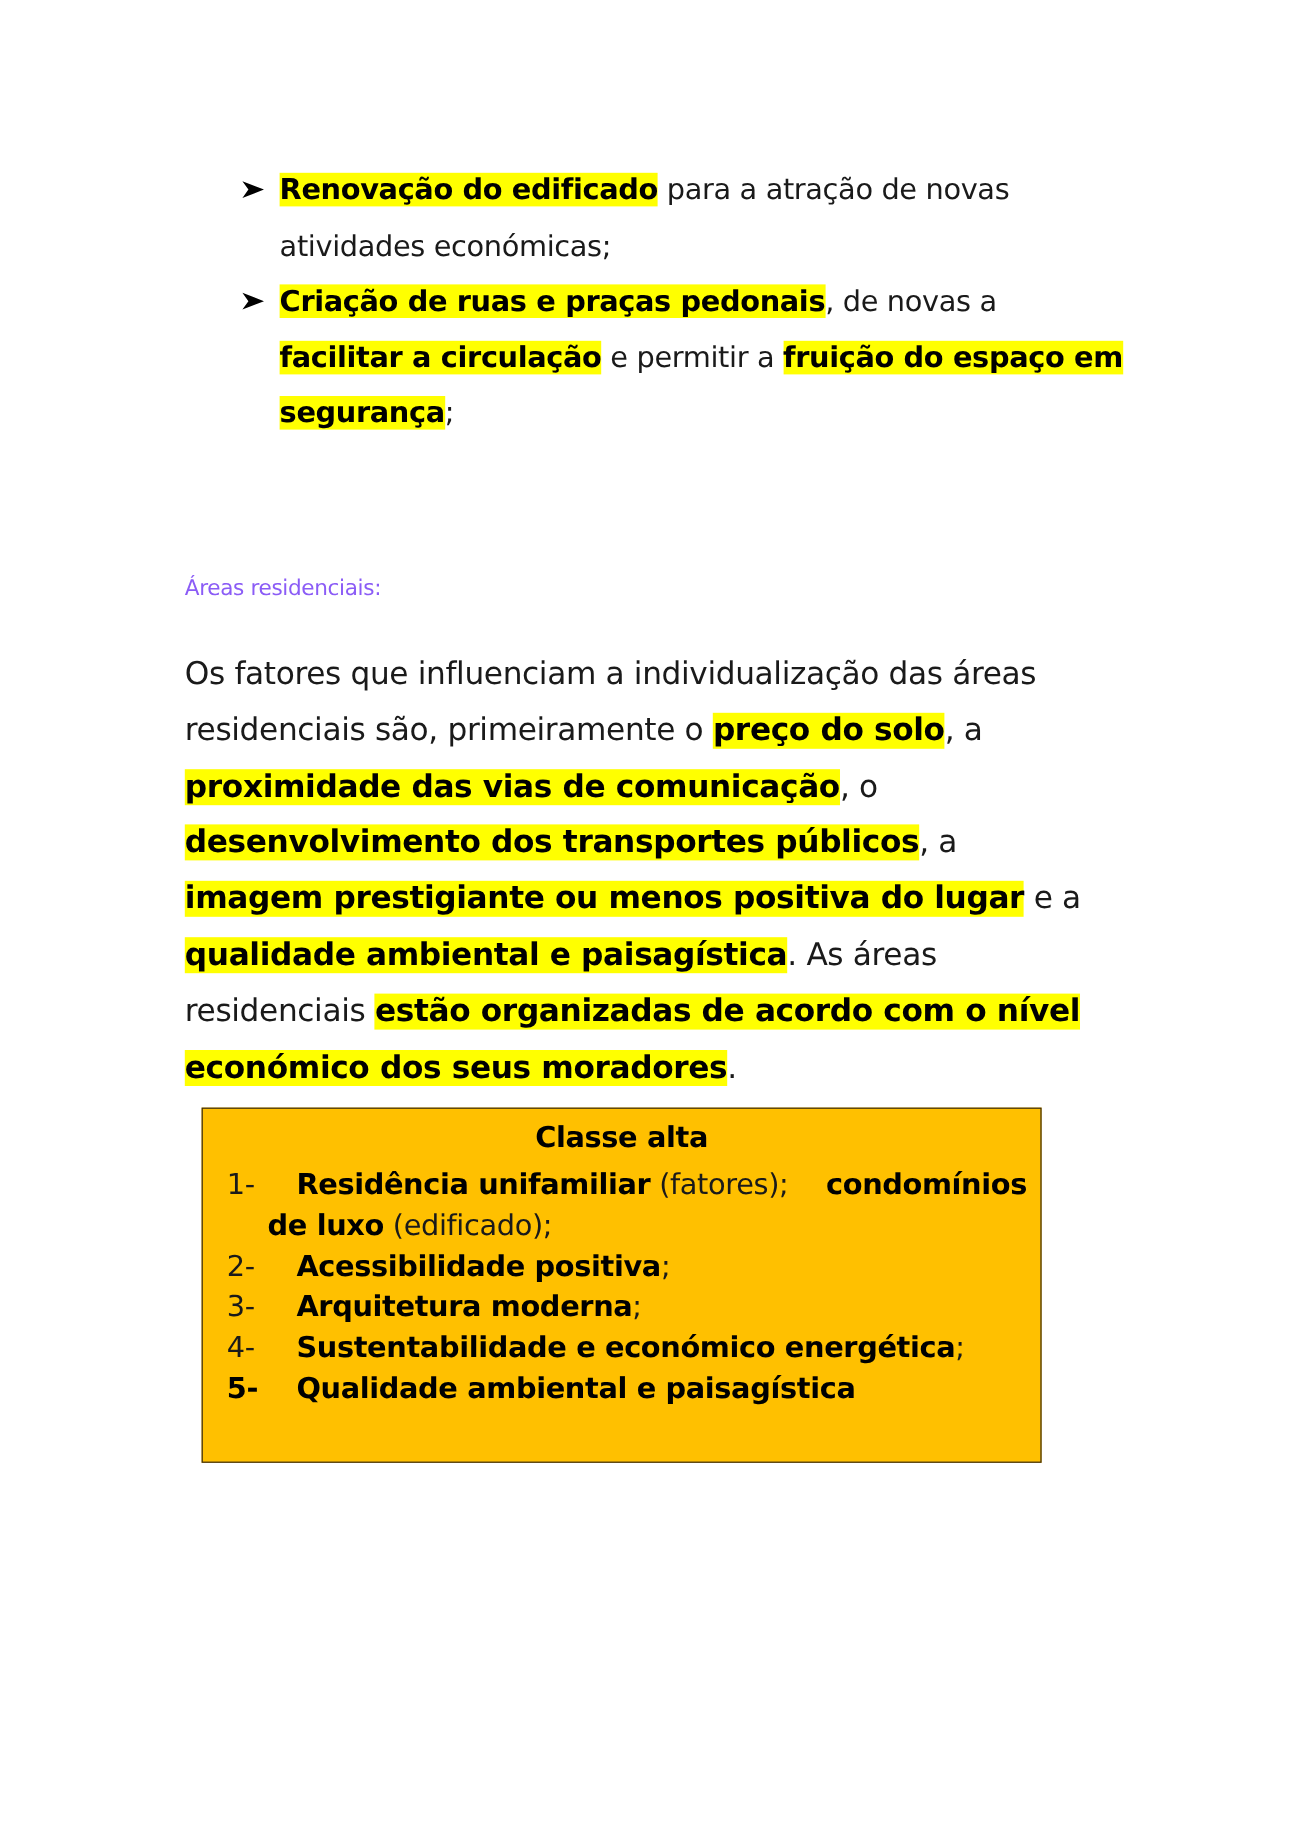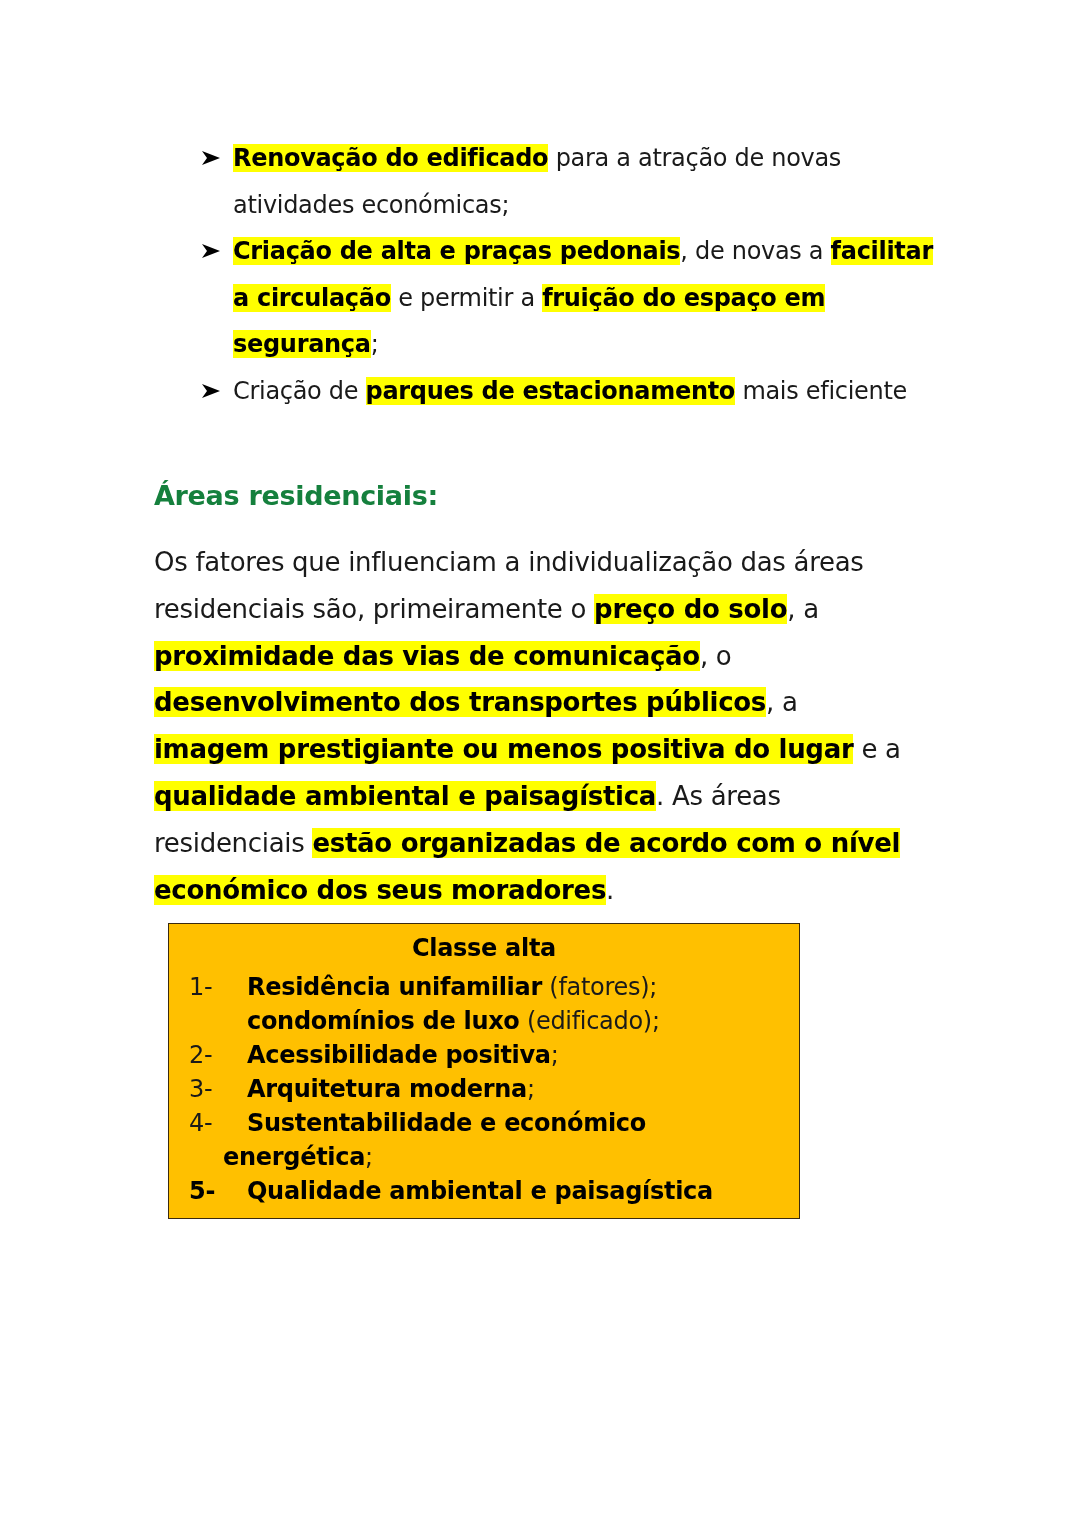--- a/index.html
+++ b/index.html
@@ -4,23 +4,23 @@
 <style>
   html, body { margin: 0; padding: 0; background: #ffffff; }
   body { width: 1080px; height: 1527px; position: relative; overflow: hidden;
          font-family: "DejaVu Sans", sans-serif; color: #1a1a1a; }
   .hl { background: #ffff00; font-weight: bold; color: #000; }
   .b { font-weight: bold; color: #000; margin-left: 24px; }
   .bullets { position: absolute; left: 186px; top: 122px; width: 740px; margin: 13px; padding: 0; list-style: none; }
   .bullets li { position: relative; padding-left: 34px; font-size: 24px; line-height: 46.5px; letter-spacing: -0.3px; }
   .bullets li .arrow { position: absolute; left: 0; top: 0; font-size: 20px; width: 24px; }
   .bullets li .arrow svg { position: absolute; top: 15px; left: 2px; }
-  .heading { position: absolute; left: 154px; top: 480px; font-size: 27px; font-weight: bold; color: #15803d; letter-spacing: -0.3px; }
+  .heading { position: absolute; left: 154px; top: 480px; font-size: 18px; font-weight: normal; color: #8b5cf6; letter-spacing: -0.3px; }
   .para { position: absolute; left: 154px; top: 539px; width: 760px; font-size: 26px; line-height: 46.8px; letter-spacing: -0.3px; margin: 0; }
-  .box { position: absolute; left: 168px; top: 923px; width: 632px; height: 296px; background: #ffc000; border: 1.5px solid #3a2a10; box-sizing: border-box; }
+  .box { position: absolute; left: 168px; top: 923px; width: 700px; height: 296px; background: #ffc000; border: 1.5px solid #3a2a10; box-sizing: border-box; }
   .box-title { text-align: center; font-weight: bold; font-size: 24px; margin-top: 10px; color: #000; letter-spacing: -0.3px; }
   .box-list { margin: 8px 0 0 0; padding: 0; list-style: none; }
   .box-list li { position: relative; padding-left: 54px; padding-right: 10px; font-size: 24px; line-height: 34px; letter-spacing: -0.3px; color: #1a1a1a; }
   .box-list li .num { position: absolute; left: 20px; top: 0; }
   .box-list li .num.bold { font-weight: bold; color: #000; }
 </style>
 </head>
 <body>
 
 <ul class="bullets">
@@ -34,31 +34,21 @@
       <span class="hl">Renovação do edificado</span><span> para a atração de novas atividades económicas;</span>
     </span>
   </li>
   <li>
     <span class="arrow">
         <svg width="20" height="16" viewBox="0 0 20 16">
           <path d="M1 1 L19 8 L1 15 L6 8 Z" fill="#000"></path>
         </svg>
       </span>
     <span>
-      <span class="hl">Criação de alta e praças pedonais</span><span>, de novas a </span><span class="hl">facilitar a circulação</span><span> e permitir a </span><span class="hl">fruição do espaço em segurança</span><span>;</span>
-    </span>
-  </li>
-  <li>
-    <span class="arrow">
-        <svg width="20" height="16" viewBox="0 0 20 16">
-          <path d="M1 1 L19 8 L1 15 L6 8 Z" fill="#000"></path>
-        </svg>
-      </span>
-    <span>
-      <span>Criação de </span><span class="hl">parques de estacionamento</span><span> mais eficiente</span>
+      <span class="hl">Criação de ruas e praças pedonais</span><span>, de novas a </span><span class="hl">facilitar a circulação</span><span> e permitir a </span><span class="hl">fruição do espaço em segurança</span><span>;</span>
     </span>
   </li>
 </ul>
 
 <div class="heading">Áreas residenciais:</div>
 
 <p class="para"><span>Os fatores que influenciam a individualização das áreas residenciais são, primeiramente o </span><span class="hl">preço do solo</span><span>, a </span><span class="hl">proximidade das vias de comunicação</span><span>, o </span><span class="hl">desenvolvimento dos transportes públicos</span><span>, a </span><span class="hl">imagem prestigiante ou menos positiva do lugar</span><span> e a </span><span class="hl">qualidade ambiental e paisagística</span><span>. As áreas residenciais </span><span class="hl">estão organizadas de acordo com o nível económico dos seus moradores</span><span>.</span></p>
 
 <div class="box">
   <div class="box-title">Classe alta</div>

